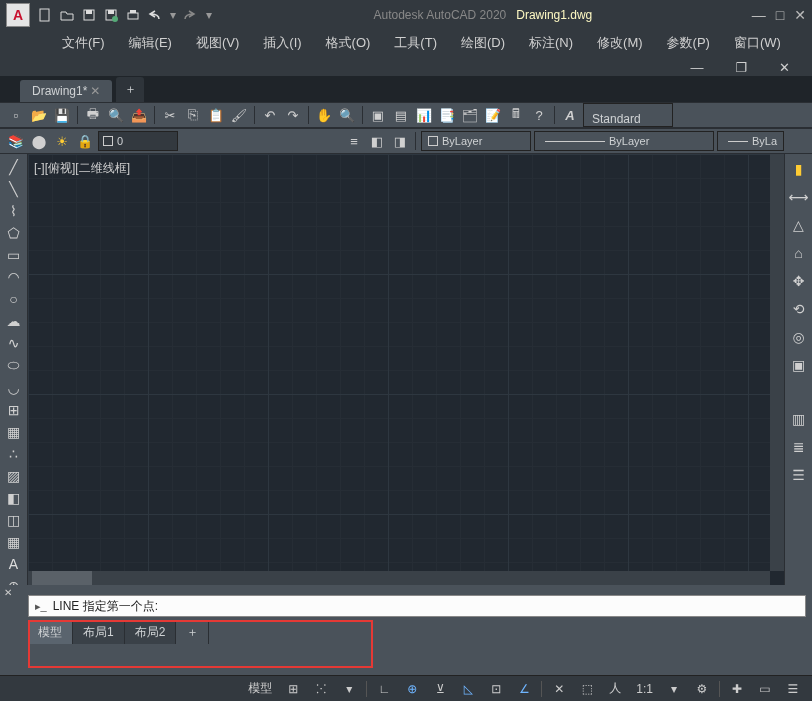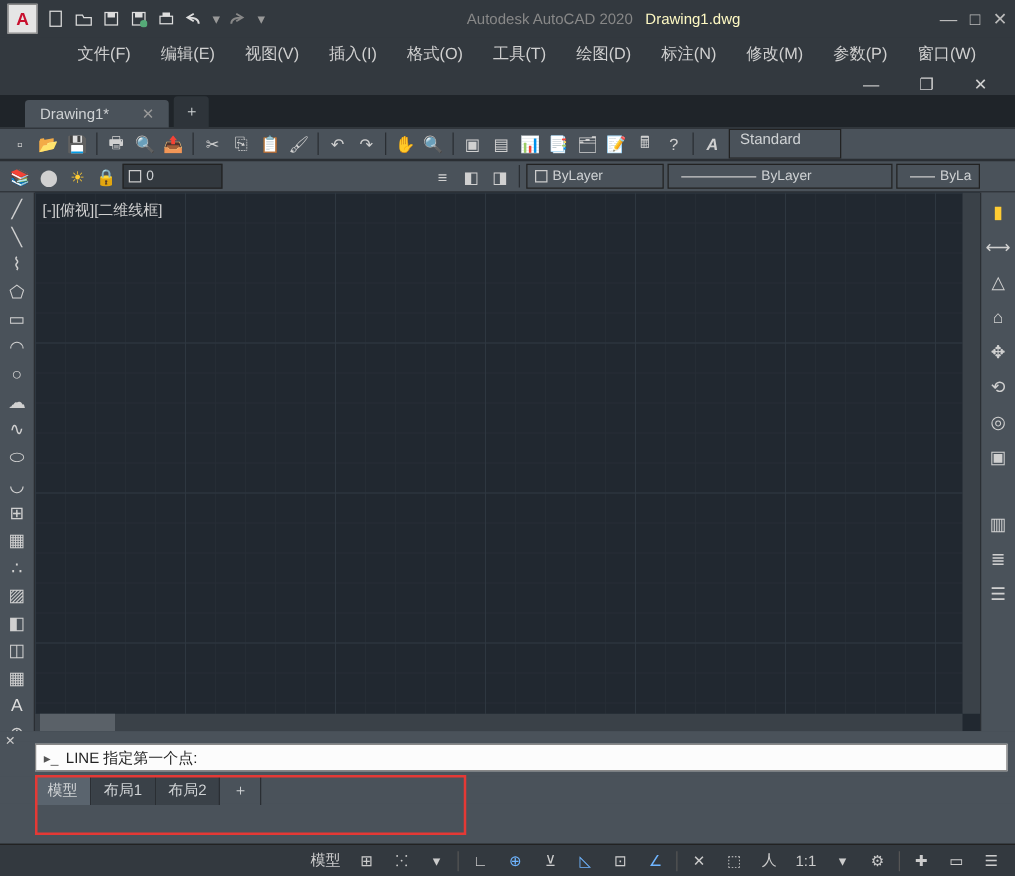--- a/index.html
+++ b/index.html
@@ -8,28 +8,28 @@
 .logo { width:24px; height:24px; background:#e5e5e5; border:1px solid #888; display:flex; align-items:center; justify-content:center; margin-right:6px; color:#c8102e; font-weight:bold; font-size:14px; }
 .qat { display:flex; gap:4px; align-items:center; }
 .qat .ico { width:18px; height:18px; display:flex; align-items:center; justify-content:center; cursor:pointer; }
 .tb-title { flex:1; text-align:center; color:#888; font-size:12px; }
 .tb-title .fname { color:#fef9c3; margin-left:10px; }
 .winbtns { display:flex; gap:10px; color:#bbb; font-size:14px; }
 .menubar { height:46px; background:#33393f; display:flex; flex-wrap:wrap; align-items:flex-start; padding:0 10px 0 50px; gap:0; }
 .menubar span { padding:4px 12px; cursor:pointer; color:#d0d0d0; font-size:13px; }
 .child-ctrl { margin-left:auto; display:flex; gap:8px; color:#999; font-size:12px; }
 .filetabs { height:26px; background:#1f2429; display:flex; align-items:flex-end; padding-left:20px; }
-.ftab { background:#4a525a; padding:4px 12px; border-radius:3px 3px 0 0; margin-right:4px; display:flex; align-items:flex-start; gap:26px; font-size:12px; }
+.ftab { background:#4a525a; padding:4px 12px; border-radius:3px 3px 0 0; margin-right:4px; display:flex; align-items:flex-start; gap:3px; font-size:12px; }
 .ftab .x { color:#999; cursor:pointer; }
 .ftab.plus { background:#2e343a; padding:4px 8px; }
 .toolbar-row { height:26px; background:#4a525a; border-top:1px solid #2a2e33; border-bottom:1px solid #2a2e33; display:flex; align-items:center; padding:0 6px; gap:3px; overflow:hidden; }
 .tbtn { width:20px; height:20px; display:flex; align-items:center; justify-content:center; cursor:pointer; color:#d0d0d0; border:1px solid transparent; font-size:13px; }
 .sep { width:1px; height:18px; background:#2a2e33; margin:0 2px; }
 .layer-combo { height:20px; background:#33393f; border:1px solid #222; display:flex; align-items:center; padding:0 4px; font-size:11px; min-width:80px; }
-.style-box { height:24px; background:#4a525a; border:1px solid #222; padding:0 8px; display:flex; align-items:flex-start; font-size:12px; min-width:90px; }
+.style-box { height:24px; background:#4a525a; border:1px solid #222; padding:0 8px; display:flex; align-items:flex-end; font-size:12px; min-width:90px; }
 .bylayer { height:20px; background:#4a525a; border:1px solid #222; padding:0 6px; display:flex; align-items:center; font-size:11px; min-width:110px; }
 .line-sample { width:60px; height:1px; background:#ccc; margin:0 4px; }
 .workspace { position:absolute; top:154px; left:0; right:0; bottom:116px; display:flex; }
 .left-tools { width:28px; background:#4a525a; display:flex; flex-direction:column; align-items:center; padding-top:4px; gap:4px; border-right:1px solid #2a2e33; }
 .left-tools .tbtn { width:22px; height:20px; font-size:14px; }
 .canvas-wrap { flex:1; position:relative; background:#212830; overflow:hidden; }
 .grid { position:absolute; inset:0 14px 14px 0;
   background-image:linear-gradient(#2e3740 1px,transparent 1px),linear-gradient(90deg,#2e3740 1px,transparent 1px),linear-gradient(#262d35 1px,transparent 1px),linear-gradient(90deg,#262d35 1px,transparent 1px);
   background-size:120px 120px,120px 120px,24px 24px,24px 24px; }
 .vp-label { position:absolute; top:6px; left:6px; color:#d0d0d0; font-size:12px; }

